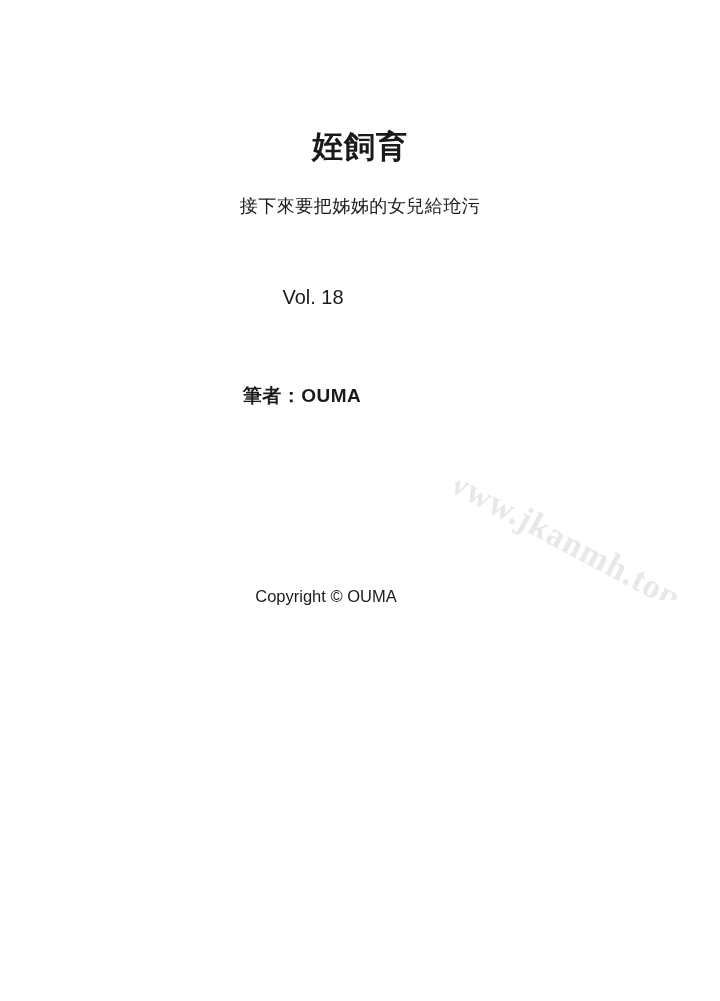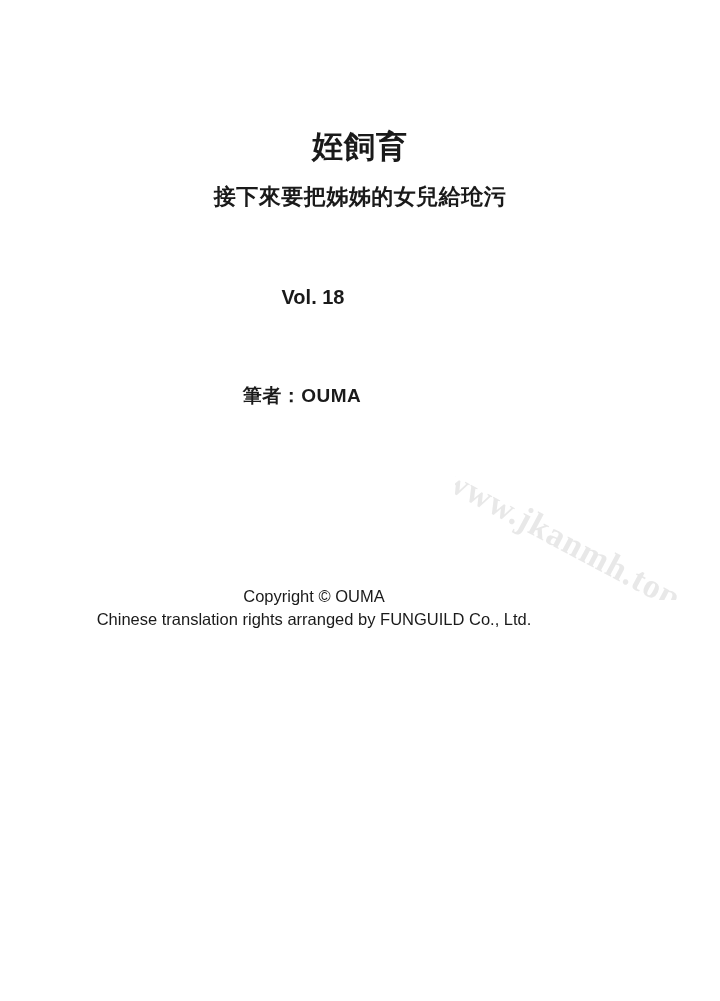--- a/index.html
+++ b/index.html
@@ -29,35 +29,35 @@
     text-align: center;
   }
   .title-main {
     font-size: 31px;
     font-weight: bold;
     letter-spacing: 1px;
     line-height: 1.25;
     color: #1a1a1a;
   }
   .title-sub {
-    margin-top: 16px;
-    font-size: 22px;
-    font-weight: bold;
+    margin-top: 28px;
+    font-size: 18px;
+    font-weight: normal;
     letter-spacing: 0.5px;
     line-height: 1.25;
     color: #1a1a1a;
   }
   .volume {
     position: absolute;
     left: 0;
     top: 286px;
     width: 626px;
     text-align: center;
     font-size: 20px;
-    font-weight: bold;
+    font-weight: normal;
     color: #1a1a1a;
   }
   .author {
     position: absolute;
     left: 0;
     top: 383px;
     width: 604px;
     text-align: center;
     font-size: 19px;
     font-weight: bold;
@@ -81,21 +81,21 @@
     font-weight: bold;
     font-family: "Liberation Serif", serif;
     color: rgba(150, 150, 150, 0.22);
     transform: rotate(28deg);
     transform-origin: left top;
     white-space: nowrap;
     letter-spacing: 1px;
   }
   .copyright {
     position: absolute;
-    left: 0;
+    left: 12px;
     top: 585px;
     width: 628px;
     text-align: center;
   }
   .copyright-line {
     font-size: 16.5px;
     line-height: 23px;
     color: #1a1a1a;
     white-space: nowrap;
   }
@@ -113,16 +113,15 @@
   <div class="volume">Vol. 18</div>
 
   <div class="author">筆者：OUMA</div>
 
   <div class="watermark">
     <div class="watermark-text">www.jkanmh.top</div>
   </div>
 
   <div class="copyright">
     <div class="copyright-line">Copyright © OUMA</div>
-    <div class="copyright-line">Chinese translation rights arranged by FUNGUILD Co., Ltd.</div>
   </div>
 
 </div>
 
 </body></html>

